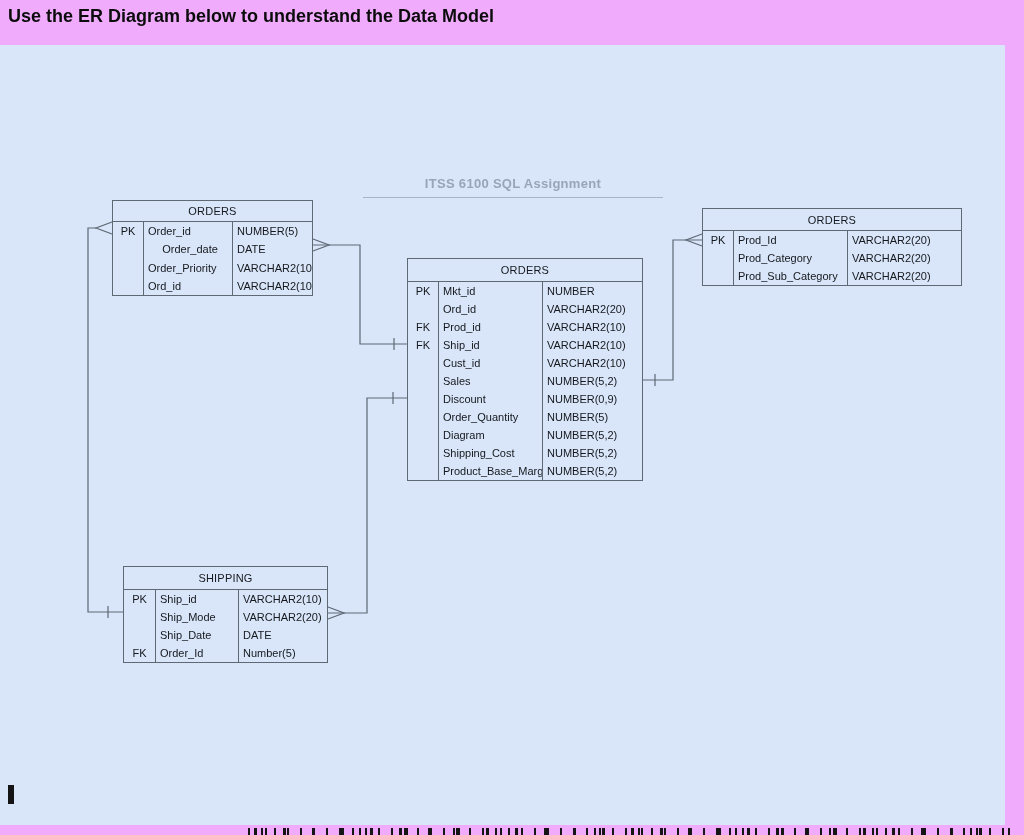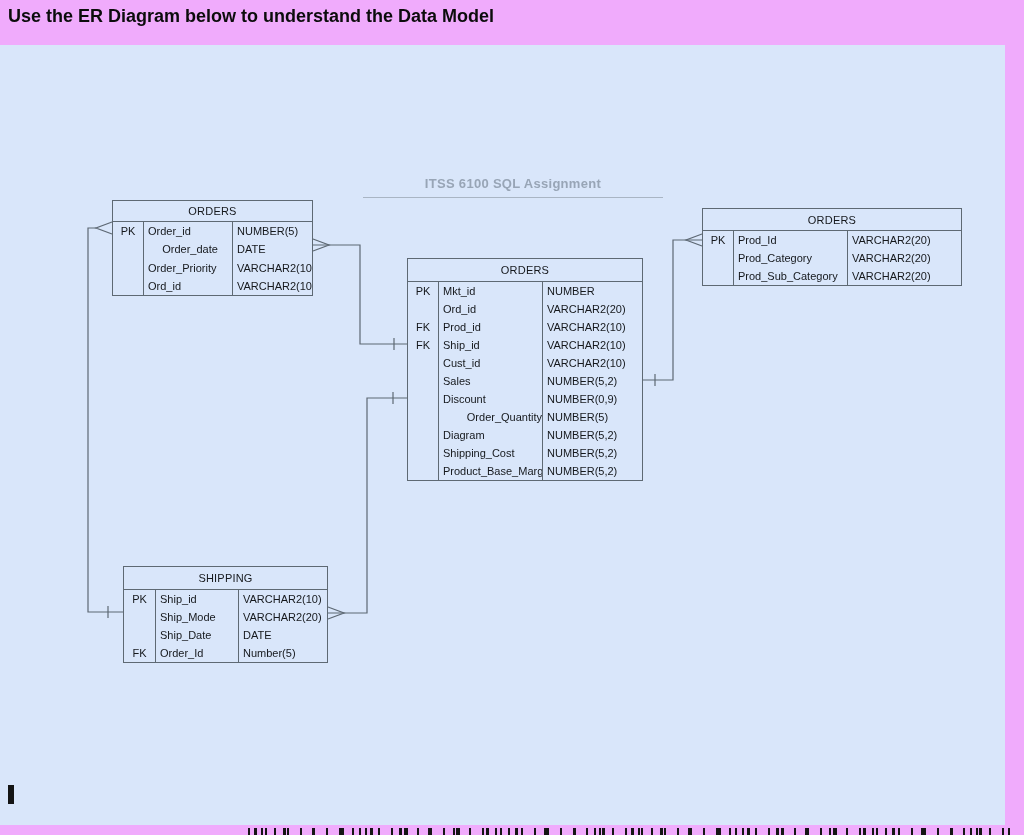--- a/index.html
+++ b/index.html
@@ -86,21 +86,21 @@
               <div class="cell key" style="height: 18px; line-height: 18px;"></div>
             </div>
             <div class="ecol nm" style="width: 104px;">
               <div class="cell nm" style="height: 18px; line-height: 18px;">Mkt_id</div>
               <div class="cell nm" style="height: 18px; line-height: 18px;">Ord_id</div>
               <div class="cell nm" style="height: 18px; line-height: 18px;">Prod_id</div>
               <div class="cell nm" style="height: 18px; line-height: 18px;">Ship_id</div>
               <div class="cell nm" style="height: 18px; line-height: 18px;">Cust_id</div>
               <div class="cell nm" style="height: 18px; line-height: 18px;">Sales</div>
               <div class="cell nm" style="height: 18px; line-height: 18px;">Discount</div>
-              <div class="cell nm" style="height: 18px; line-height: 18px; text-align: right;">Order_Quantity</div>
+              <div class="cell nm" style="height: 18px; line-height: 18px;">Order_Quantity</div>
               <div class="cell nm" style="height: 18px; line-height: 18px;">Diagram</div>
               <div class="cell nm" style="height: 18px; line-height: 18px;">Shipping_Cost</div>
               <div class="cell nm" style="height: 18px; line-height: 18px;">Product_Base_Margin</div>
             </div>
             <div class="ecol ty" style="width: 99px;">
               <div class="cell ty" style="height: 18px; line-height: 18px;">NUMBER</div>
               <div class="cell ty" style="height: 18px; line-height: 18px;">VARCHAR2(20)</div>
               <div class="cell ty" style="height: 18px; line-height: 18px;">VARCHAR2(10)</div>
               <div class="cell ty" style="height: 18px; line-height: 18px;">VARCHAR2(10)</div>
               <div class="cell ty" style="height: 18px; line-height: 18px;">VARCHAR2(10)</div>

